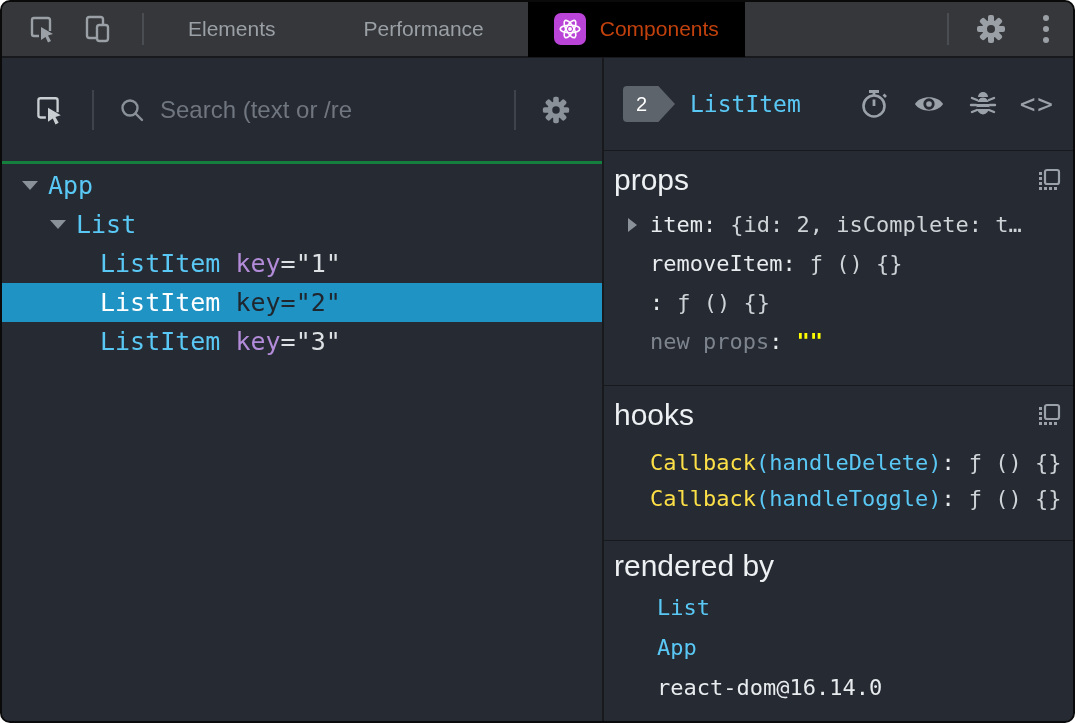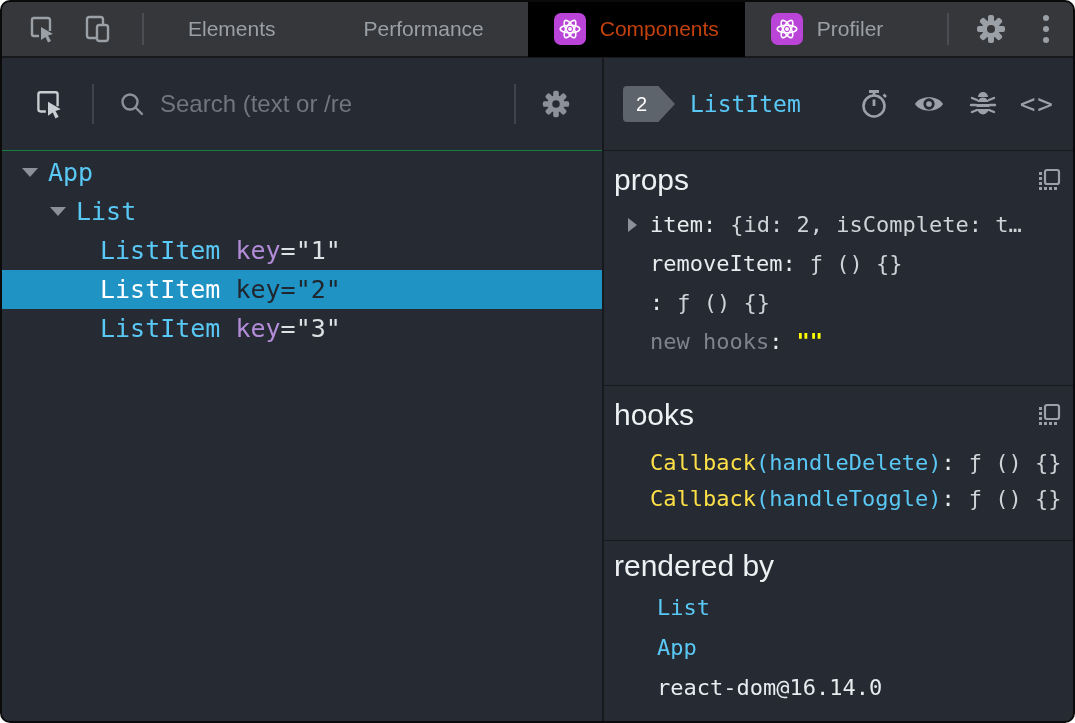--- a/index.html
+++ b/index.html
@@ -34,21 +34,21 @@
   }
   .topbar-right { margin-left:auto; display:flex; align-items:center; }
   .tb-gear { margin-left:24px; width:36px; }
   .kebab { margin:0 20px 0 30px; display:flex; flex-direction:column; gap:5px; padding:4px; }
   .kebab i { width:6px; height:6px; border-radius:50%; background:#9aa0a6; display:block; }
   
   .main { display:flex; height:663px; }
   .left { width:602px; flex:none; border-right:2px solid #17191d; display:flex; flex-direction:column; background:#262a32; }
   .right { flex:1; display:flex; flex-direction:column; background:#262a32; }
   
-  .left-toolbar { height:93px; flex:none; border-bottom:1px solid #15803d; display:flex; align-items:center; }
+  .left-toolbar { height:106px; flex:none; border-bottom:3px solid #15803d; display:flex; align-items:center; }
   .lt-inspect { margin-left:30px; width:34px; }
   .lt-sep { width:2px; height:40px; background:#3f444c; margin-left:26px; }
   .lt-search-icon { margin-left:24px; width:30px; }
   .search-input {
     flex:1; margin-left:12px; background:transparent; border:none; outline:none;
     color:#d7dade; font-size:24px; font-family:"Liberation Sans", sans-serif; min-width:0;
   }
   .search-input::placeholder { color:#70767f; }
   .lt-gear { margin:0 30px 0 24px; width:32px; }
   
@@ -142,33 +142,20 @@
           <g fill="none" stroke="#ffffff" stroke-width="2">
             <ellipse cx="16" cy="16" rx="12" ry="4.6"></ellipse>
             <ellipse cx="16" cy="16" rx="12" ry="4.6" transform="rotate(60 16 16)"></ellipse>
             <ellipse cx="16" cy="16" rx="12" ry="4.6" transform="rotate(120 16 16)"></ellipse>
           </g>
           <circle cx="16" cy="16" r="2.4" fill="#ffffff"></circle>
         </svg>
       </span>
       <span>Components</span>
     </div>
-    <div class="tab with-icon">
-      <span class="react-badge">
-        <svg width="26" height="26" viewBox="0 0 32 32">
-          <g fill="none" stroke="#ffffff" stroke-width="2">
-            <ellipse cx="16" cy="16" rx="12" ry="4.6"></ellipse>
-            <ellipse cx="16" cy="16" rx="12" ry="4.6" transform="rotate(60 16 16)"></ellipse>
-            <ellipse cx="16" cy="16" rx="12" ry="4.6" transform="rotate(120 16 16)"></ellipse>
-          </g>
-          <circle cx="16" cy="16" r="2.4" fill="#ffffff"></circle>
-        </svg>
-      </span>
-      <span>Profiler</span>
-    </div>
     <div class="topbar-right">
       <span class="vsep" style="margin-left:8px"></span>
       <span class="icon-btn tb-gear">
         <svg width="34" height="34" viewBox="0 0 34 34">
           <g fill="#9aa0a6">
             <rect x="14" y="3" width="6" height="28" rx="2"></rect>
             <rect x="14" y="3" width="6" height="28" rx="2" transform="rotate(45 17 17)"></rect>
             <rect x="14" y="3" width="6" height="28" rx="2" transform="rotate(90 17 17)"></rect>
             <rect x="14" y="3" width="6" height="28" rx="2" transform="rotate(135 17 17)"></rect>
             <circle cx="17" cy="17" r="9"></circle>
@@ -314,21 +301,21 @@
             <span class="kv-name">removeItem</span><span class="kv-colon">:</span>
             <span class="kv-value">ƒ () {}</span>
           </div>
           <div class="kv-row">
             <span class="arrow-slot"></span>
             <span class="kv-colon">:</span>
             <span class="kv-value">ƒ () {}</span>
           </div>
           <div class="kv-row muted">
             <span class="arrow-slot"></span>
-            <span class="kv-name">new hooks</span><span class="kv-colon">:</span>
+            <span class="kv-name">new props</span><span class="kv-colon">:</span>
             <span class="kv-value yellow">""</span>
           </div>
         </div>
       </div>
 
       <div class="section section-hooks">
         <div class="section-head">
           <span class="section-title">hooks</span>
           <span class="icon-btn">
             <svg width="24" height="24" viewBox="0 0 24 24">

